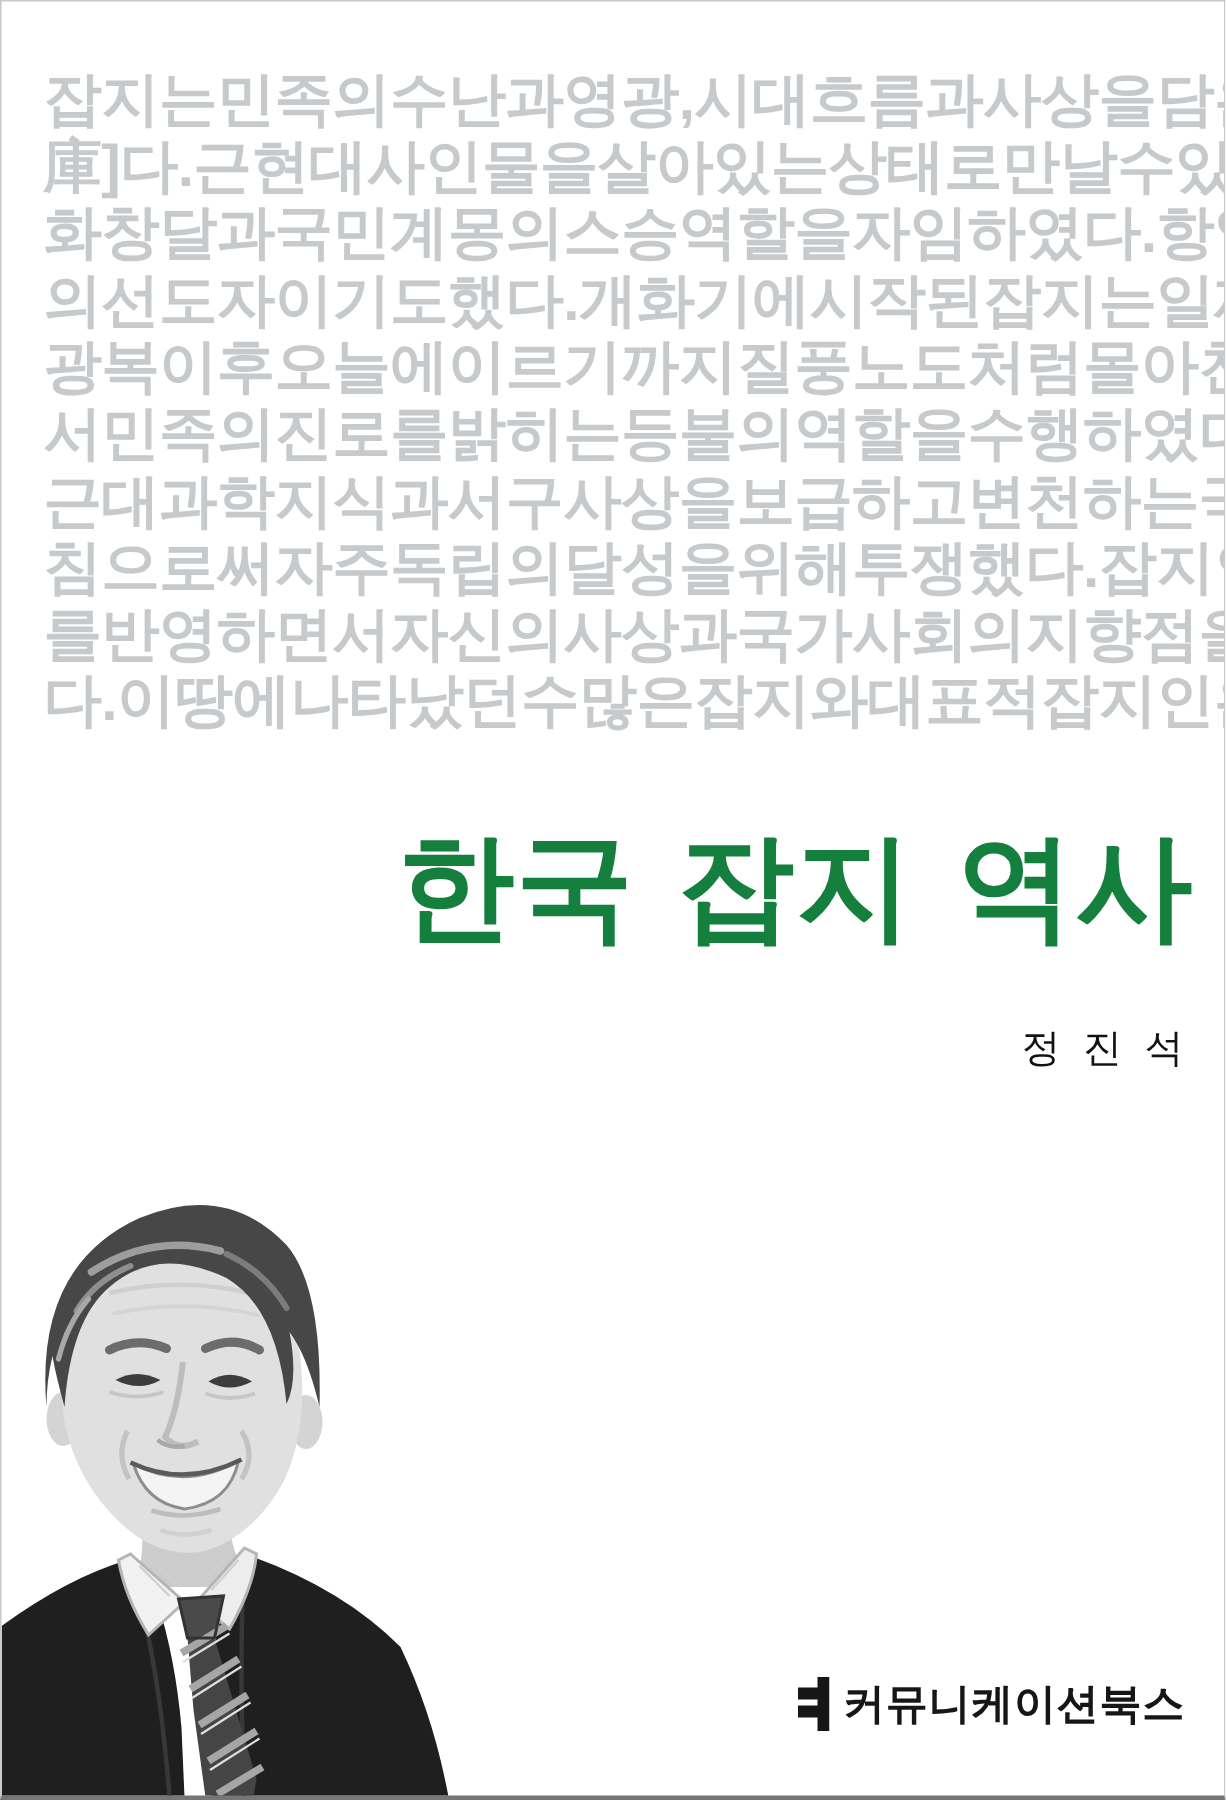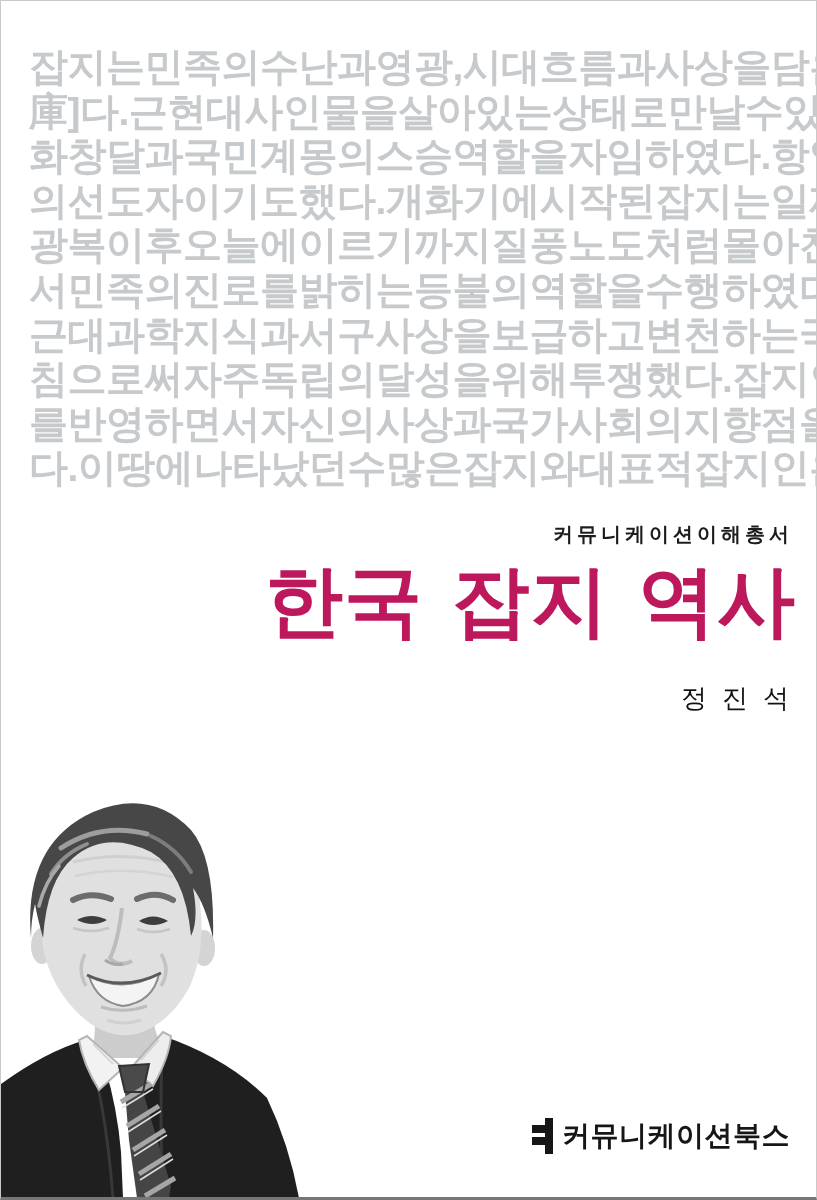--- a/index.html
+++ b/index.html
@@ -24,21 +24,21 @@
   .series{
     position:absolute;right:23px;top:520px;
     font-size:20px;font-weight:700;letter-spacing:4px;
     color:#1c1c1c;
   }
   .title{
     position:absolute;right:20px;top:550px;
     font-family:"Liberation Serif","DejaVu Serif",serif;
     font-size:78px;font-weight:700;line-height:1.05;
     letter-spacing:1px;word-spacing:8px;
-    color:#be185d;white-space:nowrap;margin-top:10px;
+    color:#15803d;white-space:nowrap;
   }
   .author{
     position:absolute;right:12px;top:680px;
     font-size:26px;font-weight:400;letter-spacing:15px;
     color:#121212;
   }
   .portrait{
     position:absolute;left:0;top:795px;width:340px;height:402px;
   }
   .publisher{
@@ -62,21 +62,20 @@
     <div>화창달과국민계몽의스승역할을자임하였다.항일과민주화운동</div>
     <div>의선도자이기도했다.개화기에시작된잡지는일제강점기를거쳐</div>
     <div>광복이후오늘에이르기까지질풍노도처럼몰아친격동의역사속에</div>
     <div>서민족의진로를밝히는등불의역할을수행하였다.국민대중에게</div>
     <div>근대과학지식과서구사상을보급하고변천하는국제정세를깨우</div>
     <div>침으로써자주독립의달성을위해투쟁했다.잡지인은시대의요구</div>
     <div>를반영하면서자신의사상과국가사회의지향점을잡지에투영했</div>
     <div>다.이땅에나타났던수많은잡지와대표적잡지인은누구인가.압축</div>
   </div>
 
-  <div class="series">커뮤니케이션이해총서</div>
 
   <div class="title">한국 잡지 역사</div>
 
   <div class="author">정진석</div>
 
   <svg class="portrait" viewBox="0 0 340 402" aria-hidden="true">
 
     <path d="M92 200 Q98 248 86 262 L168 262 Q150 240 150 196 Z" fill="#cccccc"></path>
     <path d="M92 208 Q120 226 150 206 L150 196 L92 200 Z" fill="#b9b9b9" opacity="0.6"></path>
 

